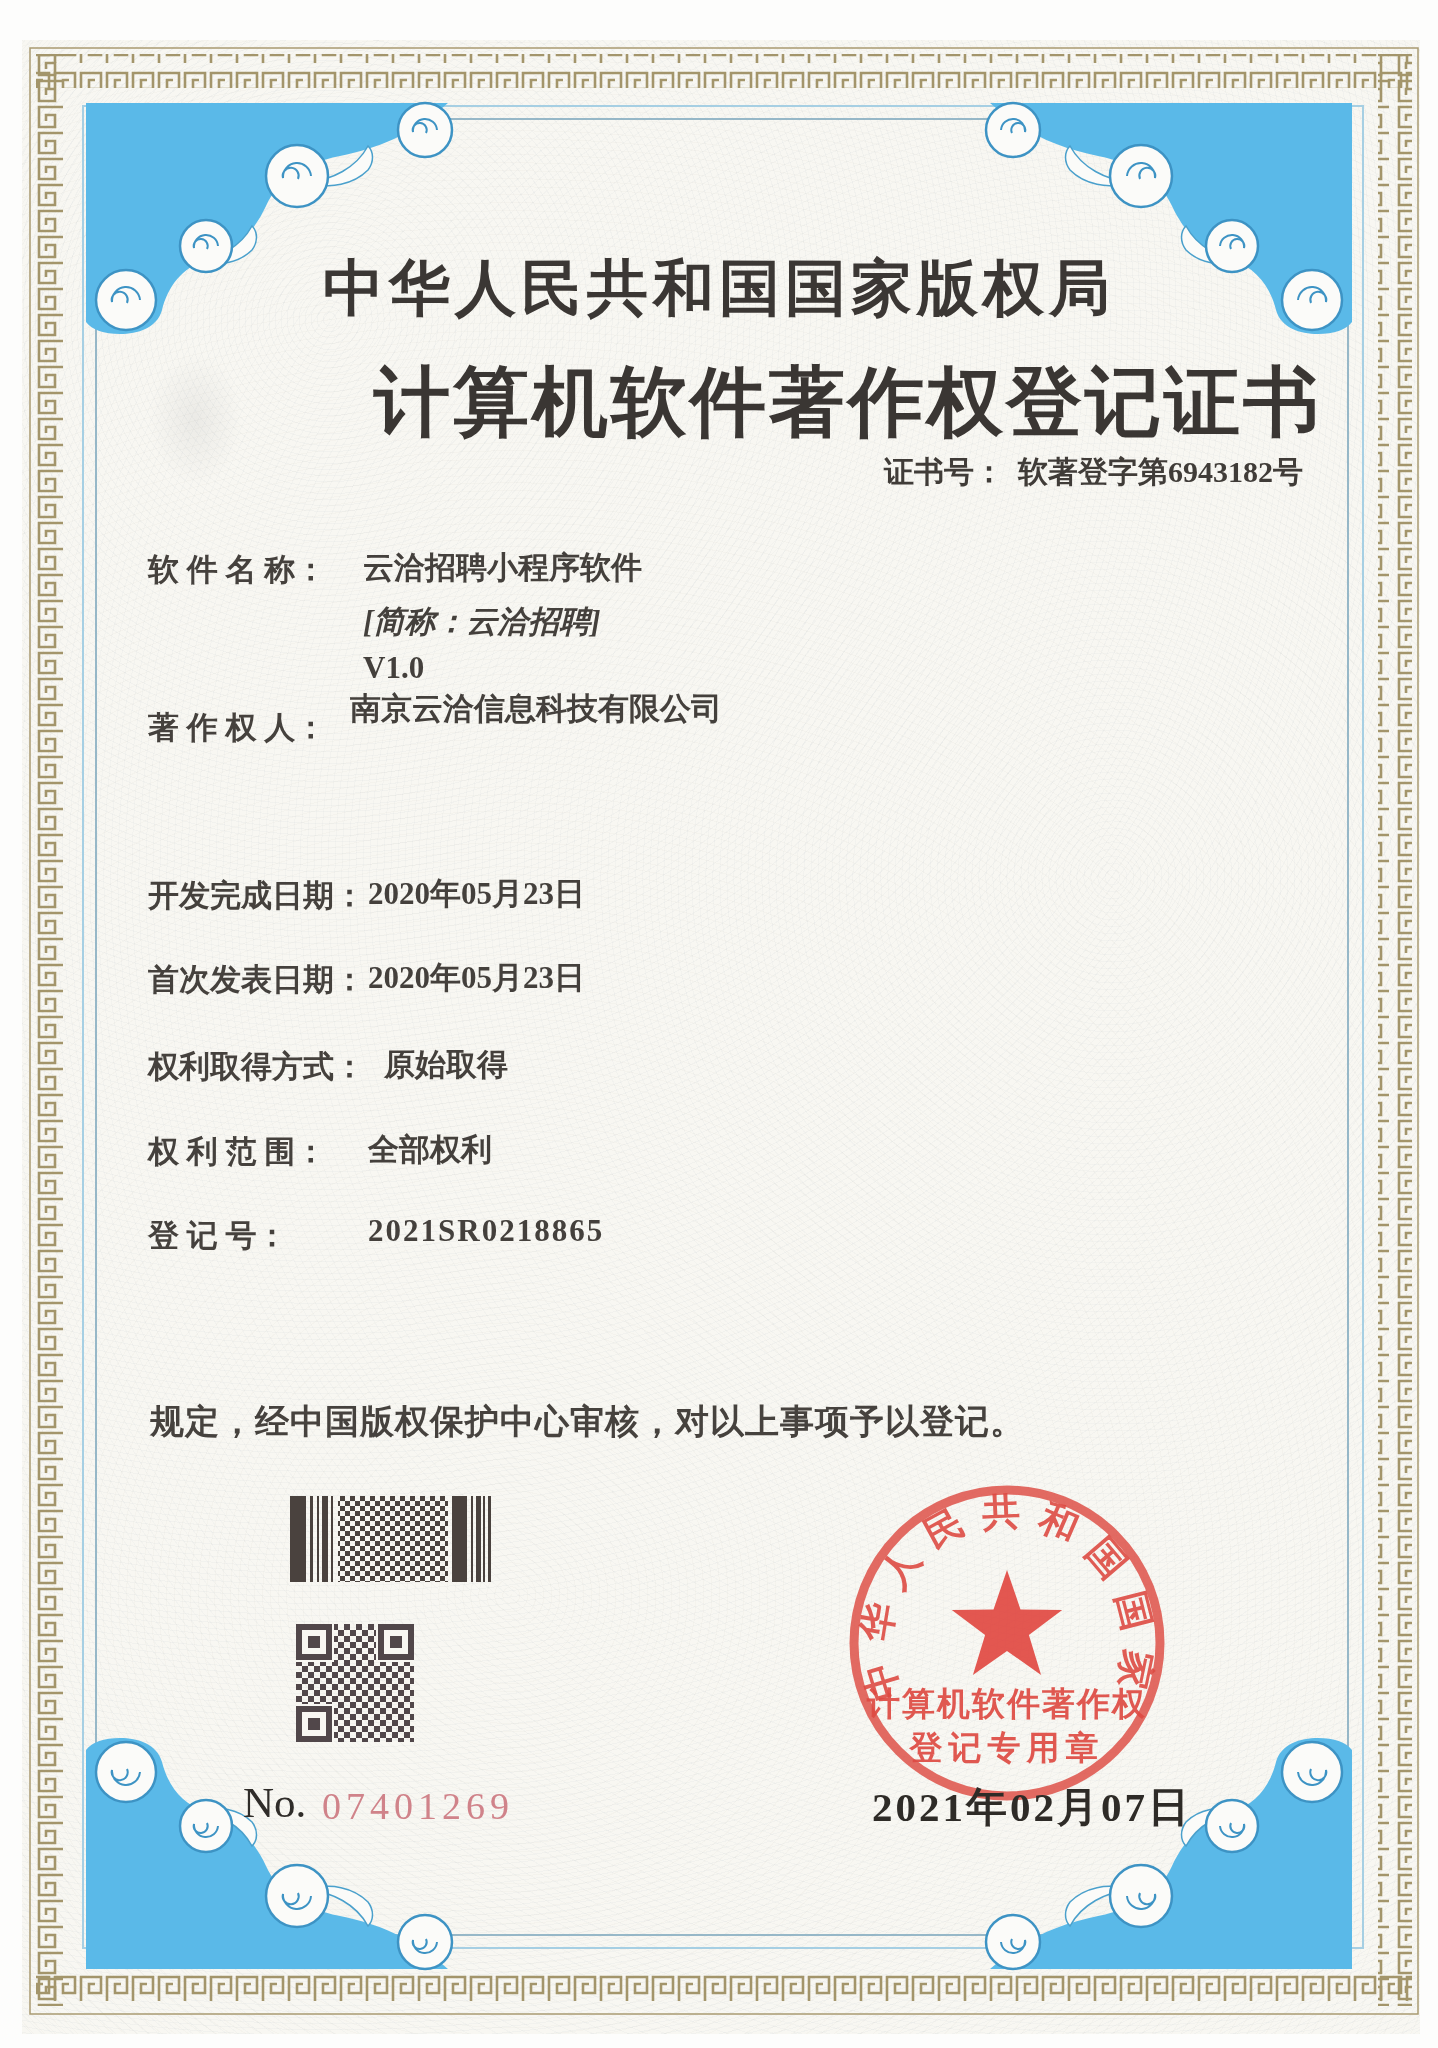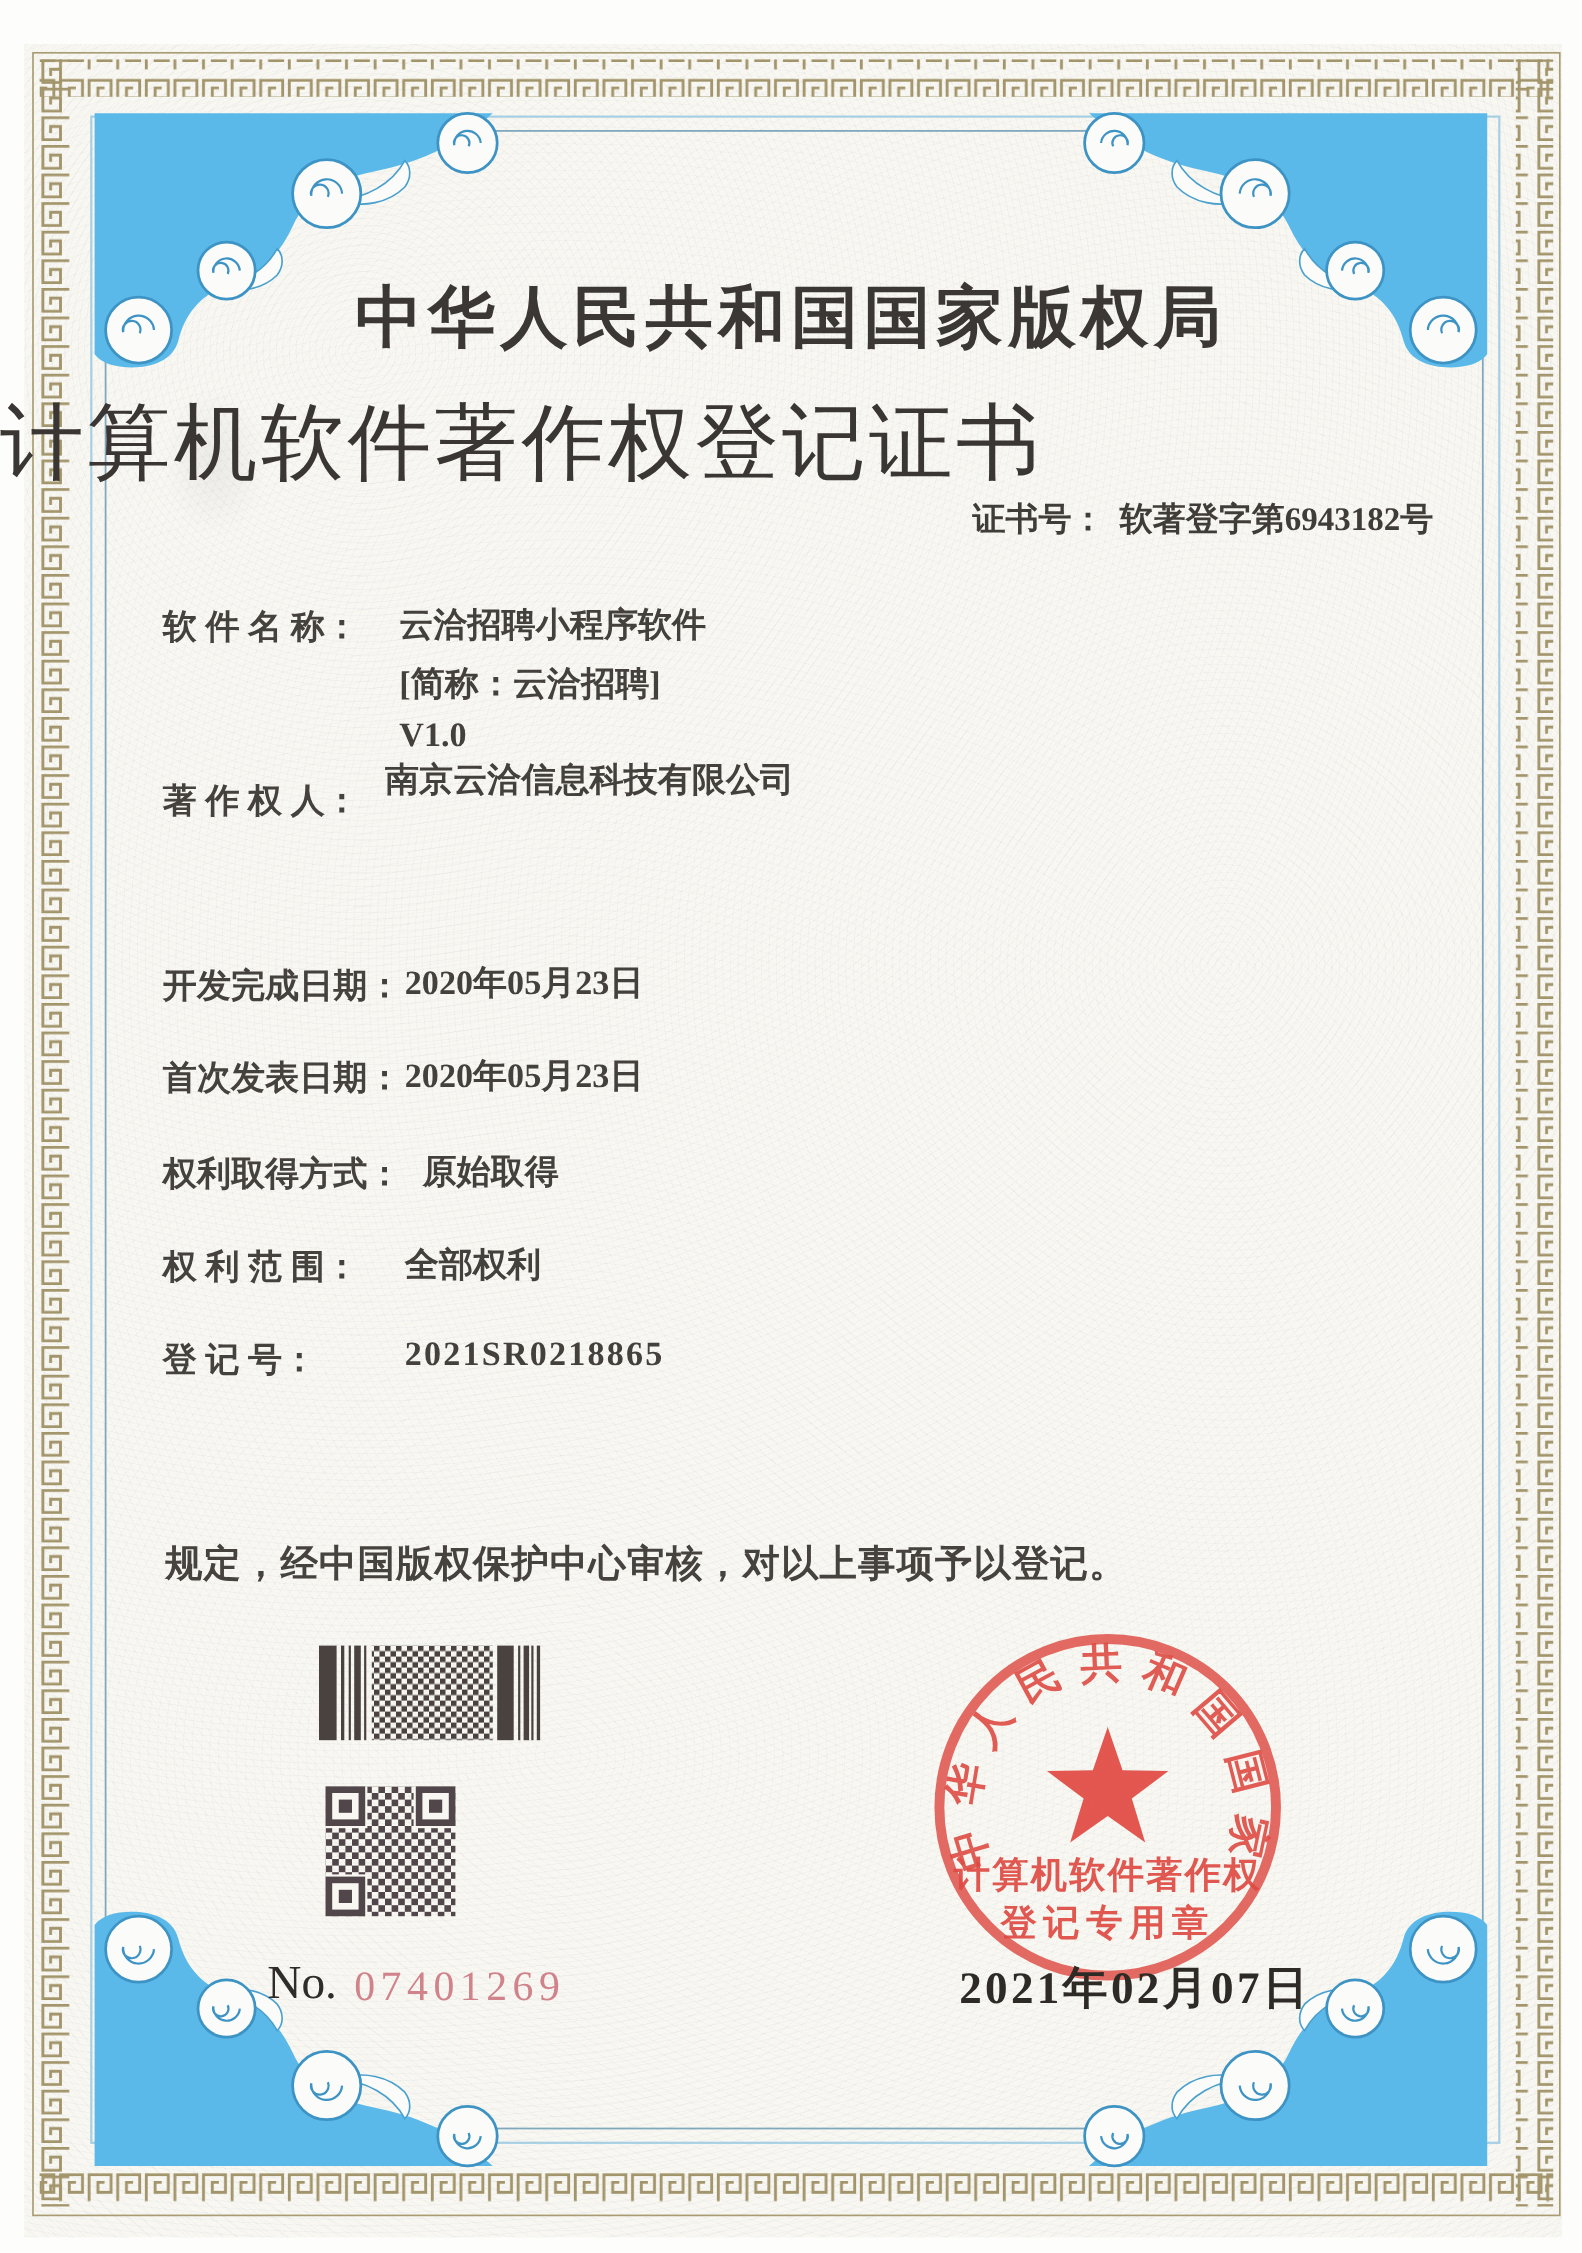--- a/index.html
+++ b/index.html
@@ -8,21 +8,21 @@
   .page{position:absolute;left:22px;top:40px;width:1398px;height:1994px;
         background:#f8f7f2;}
   .page .texture{position:absolute;inset:0;pointer-events:none;
      background:
        repeating-radial-gradient(circle at 22% 14%, rgba(120,140,160,.05) 0 1px, transparent 1px 6px),
        repeating-radial-gradient(circle at 78% 42%, rgba(120,140,160,.045) 0 1px, transparent 1px 7px),
        repeating-radial-gradient(circle at 35% 78%, rgba(150,140,115,.04) 0 1px, transparent 1px 8px);}
   .deco{position:absolute;left:0;top:0;width:1438px;height:2048px;z-index:1;}
   .txt{position:absolute;z-index:2;color:#3e3a36;white-space:nowrap;}
   .title{left:0;top:248px;width:1438px;text-align:center;font-size:61px;font-weight:700;letter-spacing:5px;color:#3b3734;}
-  .subtitle{left:0;top:352px;width:1322px;text-align:left;font-size:76px;font-weight:400;letter-spacing:3px;color:#3a3633;}
+  .subtitle{left:0;top:352px;width:1322px;text-align:right;font-size:76px;font-weight:700;letter-spacing:3px;color:#3a3633;}
   .certno{left:884px;top:452px;font-size:30px;font-weight:700;color:#403c38;display:flex;gap:14px;}
   .flabel{font-size:31px;font-weight:700;color:#45413d;}
   .fvalue{font-size:31px;font-weight:700;color:#44403c;}
   .para{font-size:34px;font-weight:600;letter-spacing:1px;color:#46423e;}
   .serial-prefix{font-size:43px;color:#2f2c29;}
   .serial-number{font-size:38px;color:#d0838a;letter-spacing:5px;}
   .seal-date{font-size:41px;font-weight:700;letter-spacing:3px;color:#2e2b27;}
   .smudge{position:absolute;left:148px;top:352px;width:95px;height:135px;z-index:1;
      background:radial-gradient(ellipse at center, rgba(120,120,125,.10), transparent 70%);}
 </style>
@@ -127,21 +127,21 @@
   <div class="txt title">中华人民共和国国家版权局</div>
   <div class="txt subtitle">计算机软件著作权登记证书</div>
 
   <div class="txt certno">
     <span>证书号：</span>
     <span>软著登字第6943182号</span>
   </div>
 
   <div class="txt flabel" style="left:148px;top:549px;">软 件 名 称：</div>
   <div class="txt fvalue" style="left:363px;top:547px;font-family:Liberation Mono, monospace;">云洽招聘小程序软件</div>
-  <div class="txt fvalue" style="left:363px;top:601px;">[简称：云洽招聘]</div>
+  <div class="txt fvalue" style="left:363px;top:601px;font-style:italic;">[简称：云洽招聘]</div>
   <div class="txt fvalue" style="left:363px;top:650px;">V1.0</div>
 
   <div class="txt flabel" style="left:148px;top:707px;">著 作 权 人：</div>
   <div class="txt fvalue" style="left:350px;top:688px;text-align:right;">南京云洽信息科技有限公司</div>
 
   <div class="txt flabel" style="left:148px;top:875px;">开发完成日期：</div>
   <div class="txt fvalue" style="left:368px;top:873px;">2020年05月23日</div>
 
   <div class="txt flabel" style="left:148px;top:959px;">首次发表日期：</div>
   <div class="txt fvalue" style="left:368px;top:957px;">2020年05月23日</div>

